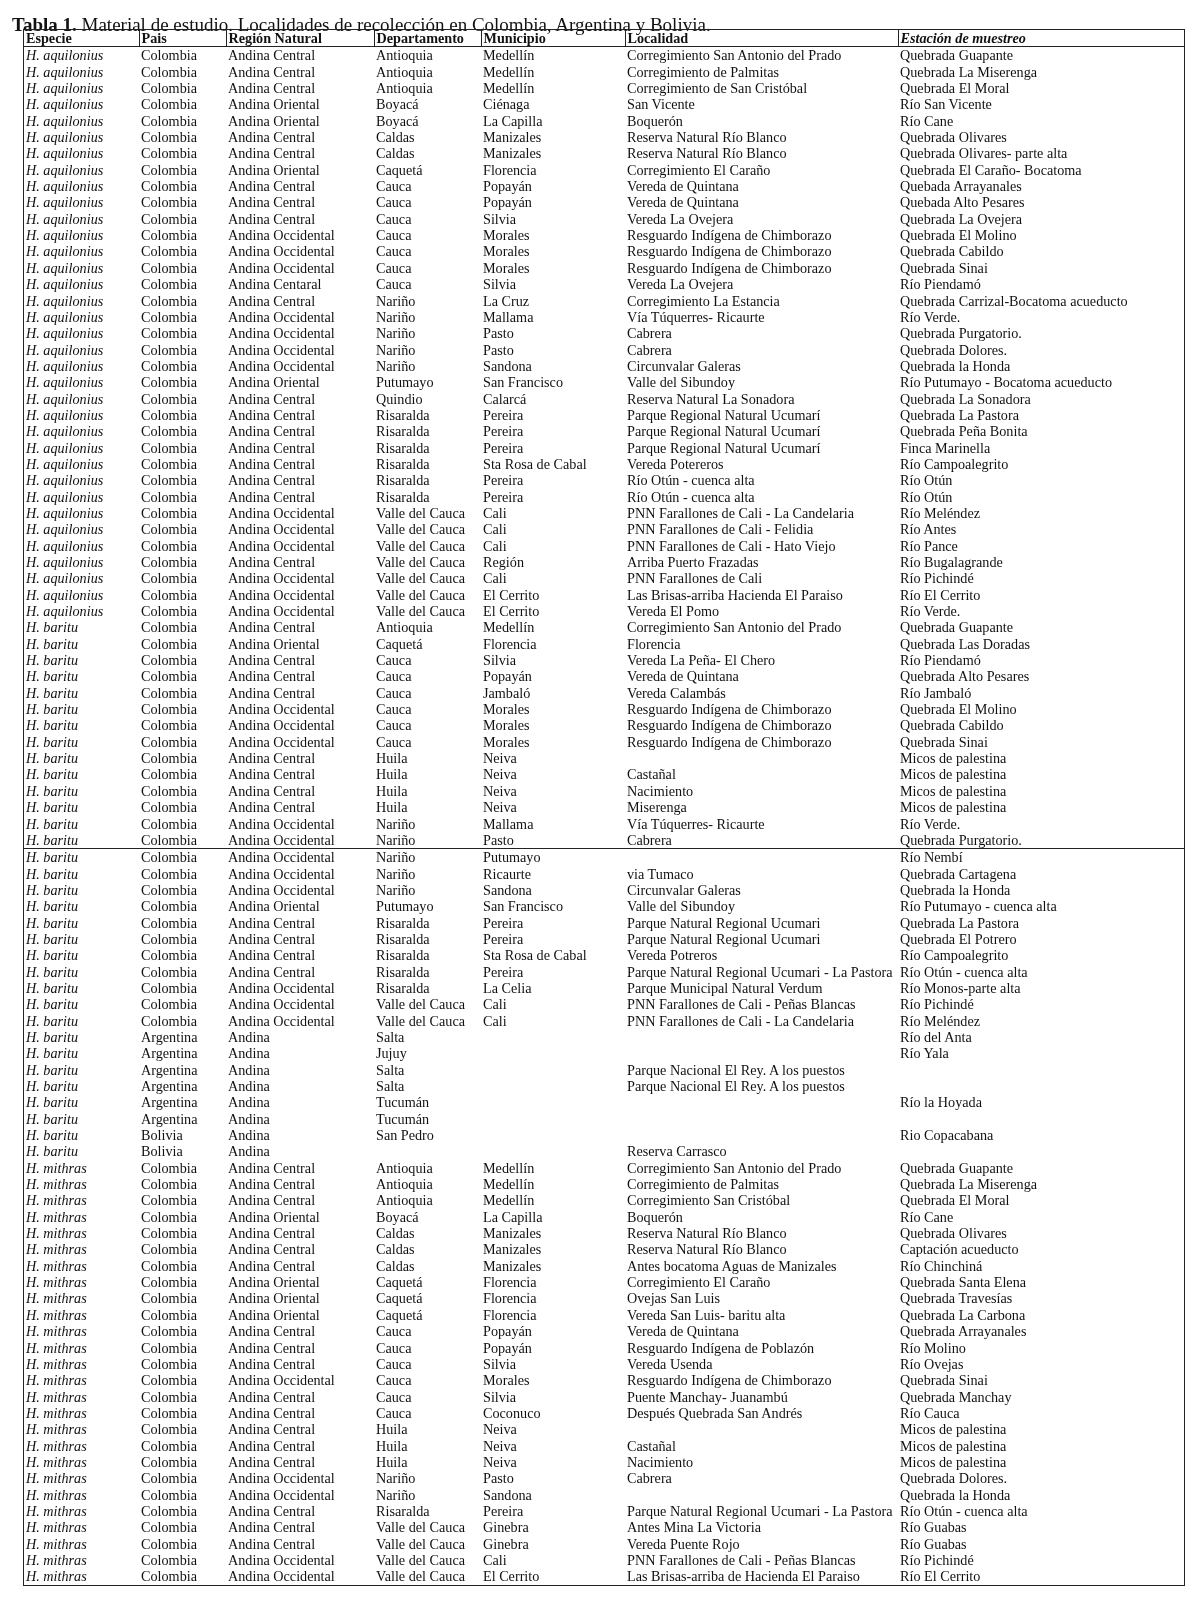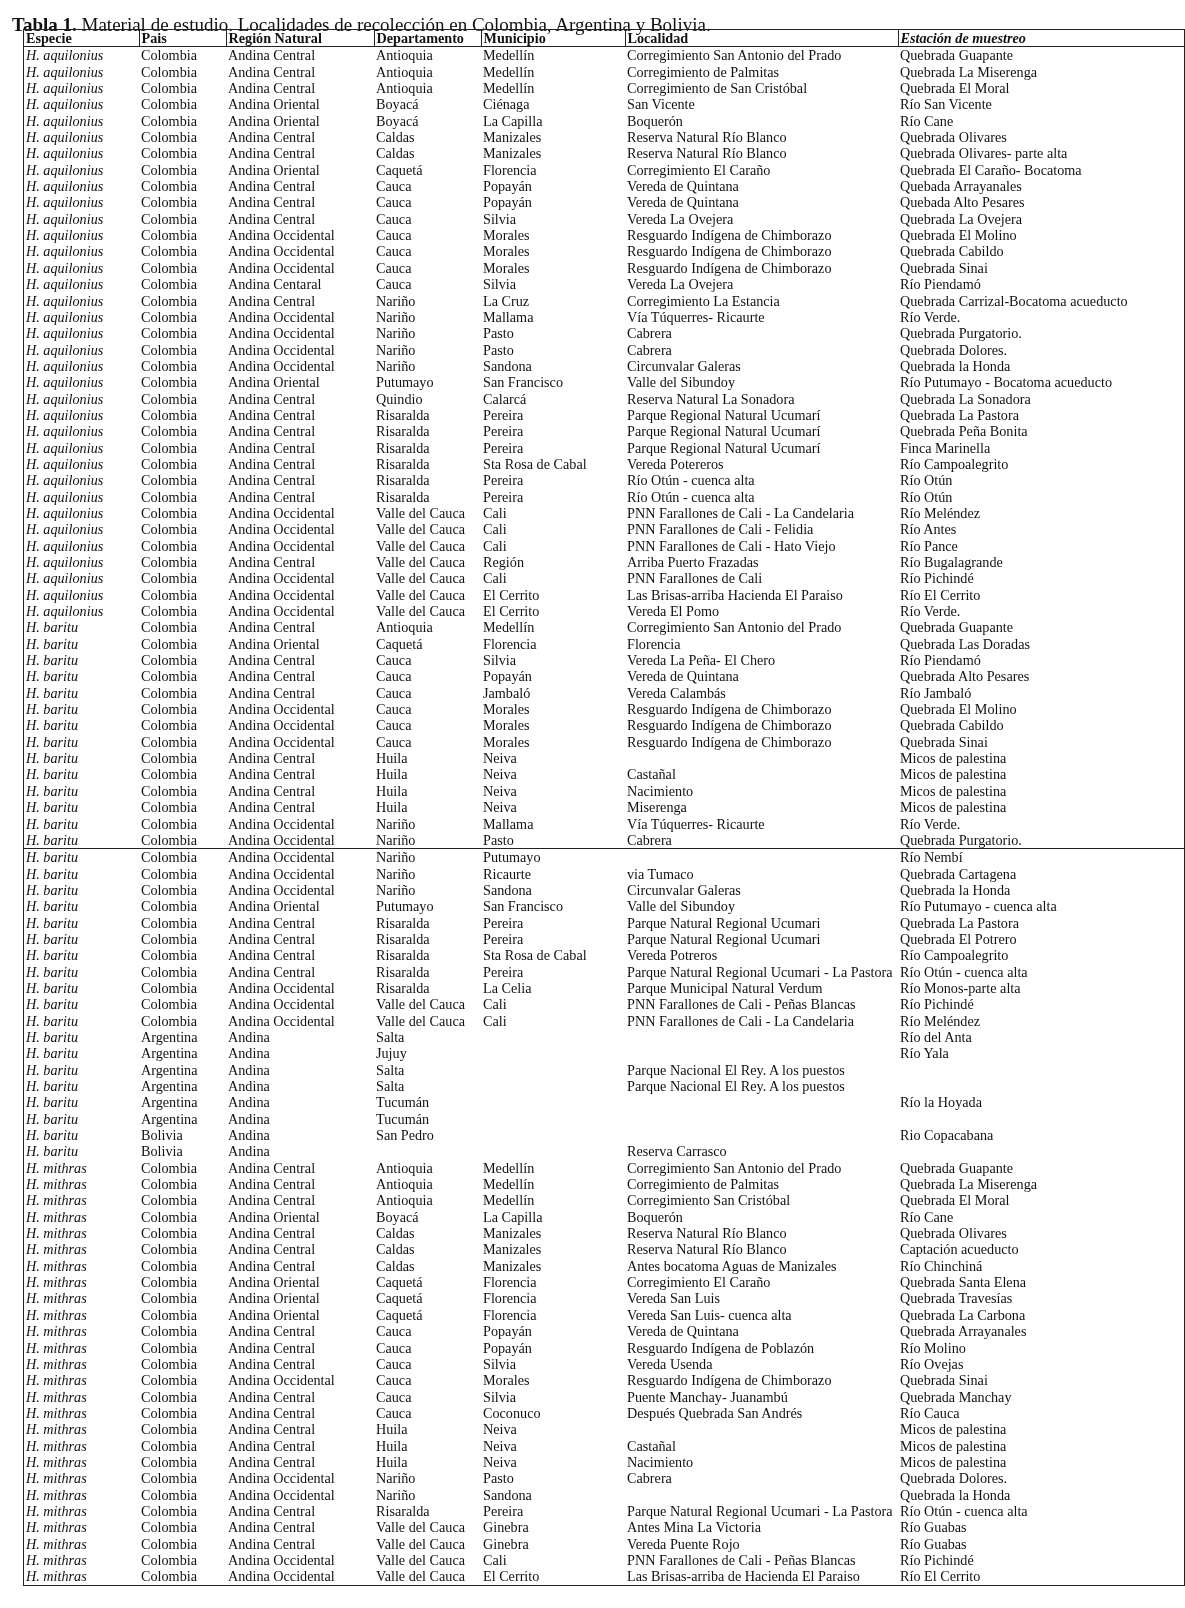--- a/index.html
+++ b/index.html
@@ -757,30 +757,30 @@
           <td>Florencia</td>
           <td>Corregimiento El Caraño</td>
           <td>Quebrada Santa Elena</td>
         </tr>
         <tr>
           <td class="sp">H. mithras</td>
           <td>Colombia</td>
           <td>Andina Oriental</td>
           <td>Caquetá</td>
           <td>Florencia</td>
-          <td>Vereda San Luis</td>
+          <td>Ovejas San Luis</td>
           <td>Quebrada Travesías</td>
         </tr>
         <tr>
           <td class="sp">H. mithras</td>
           <td>Colombia</td>
           <td>Andina Oriental</td>
           <td>Caquetá</td>
           <td>Florencia</td>
-          <td>Vereda San Luis- cuenca alta</td>
+          <td>Vereda San Luis- baritu alta</td>
           <td>Quebrada La Carbona</td>
         </tr>
         <tr>
           <td class="sp">H. mithras</td>
           <td>Colombia</td>
           <td>Andina Central</td>
           <td>Cauca</td>
           <td>Popayán</td>
           <td>Vereda de Quintana</td>
           <td>Quebrada Arrayanales</td>

